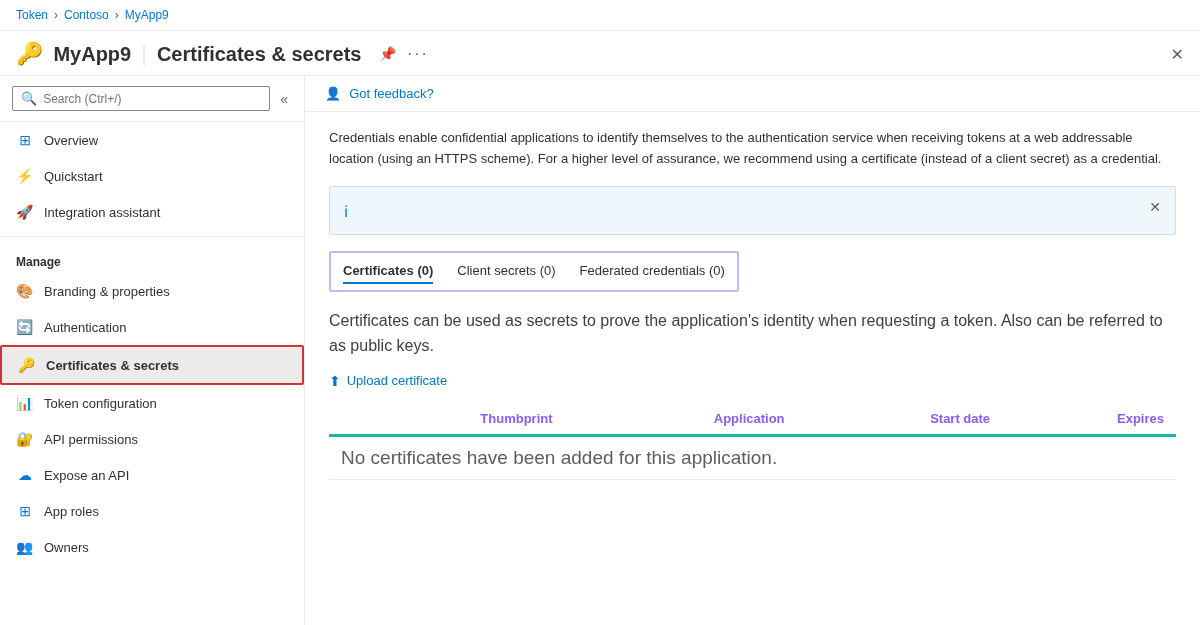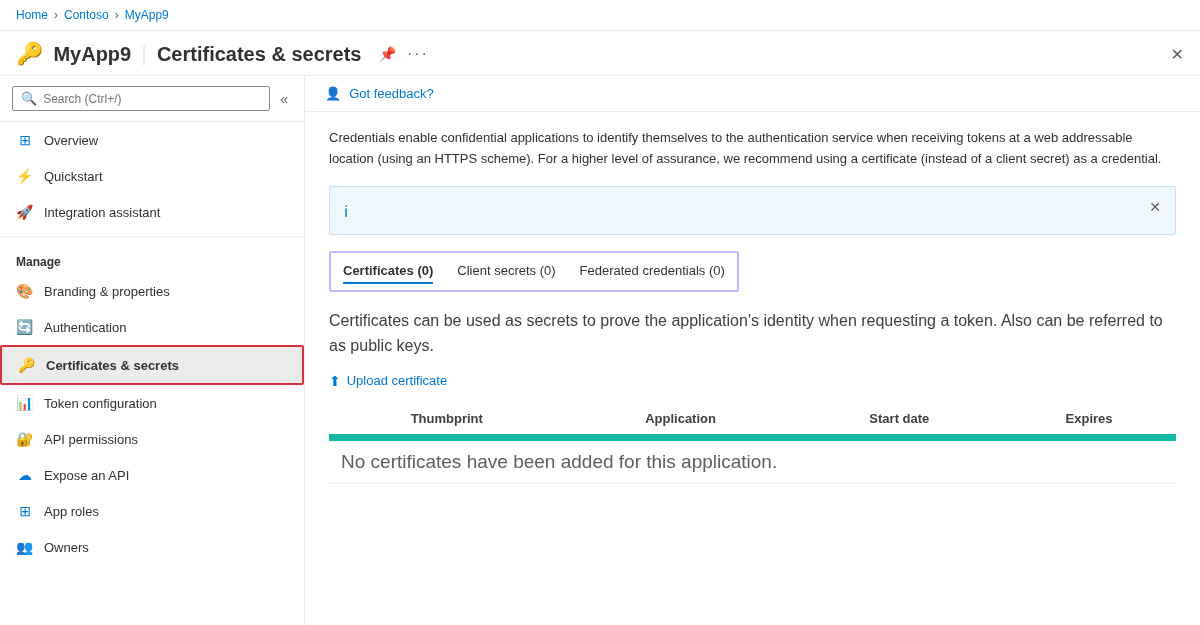--- a/index.html
+++ b/index.html
@@ -62,38 +62,38 @@
     .tab.active { font-weight: 600; border-bottom: 2px solid #0078d4; }
 
     
     .section-desc { font-size: 16px; color: #404040; line-height: 1.6; margin-bottom: 14px; max-width: 860px; }
 
     
     .upload-link { display: flex; align-items: center; gap: 6px; color: #0078d4; font-size: 13px; cursor: pointer; margin-bottom: 14px; }
 
     
     .cert-table { width: 100%; max-width: 860px; border-collapse: collapse; }
-    .cert-table th { text-align: center; padding: 8px 12px; font-size: 13px; font-weight: 600; color: #404040; border-bottom: 7px solid #14b8a6; }
+    .cert-table th { text-align: right; padding: 8px 12px; font-size: 13px; font-weight: 600; color: #8b5cf6; border-bottom: 3px solid #14b8a6; }
     .cert-table td { padding: 10px 12px; font-size: 19px; color: #323130; border-bottom: 1px solid #edebe9; }
     .empty-row td { color: #605e5c; font-style: normal; }
 
     .divider { border: none; border-top: 1px solid #edebe9; margin: 0; }
 
     
     .icon-blue { color: #0078d4; }
     .icon-yellow { color: #f2c811; }
   </style>
 </head>
 <body>
 
 <div class="app-container">
 
   <div class="top-bar">
     <div class="breadcrumb">
-      <a>Home</a>
+      <a>Token</a>
       <span>›</span>
       <a>Contoso</a>
       <span>›</span>
       <a>MyApp9</a>
     </div>
   </div>
 
   <div class="page-header">
     <div class="page-header-left">
       <span class="header-icon">🔑</span>

